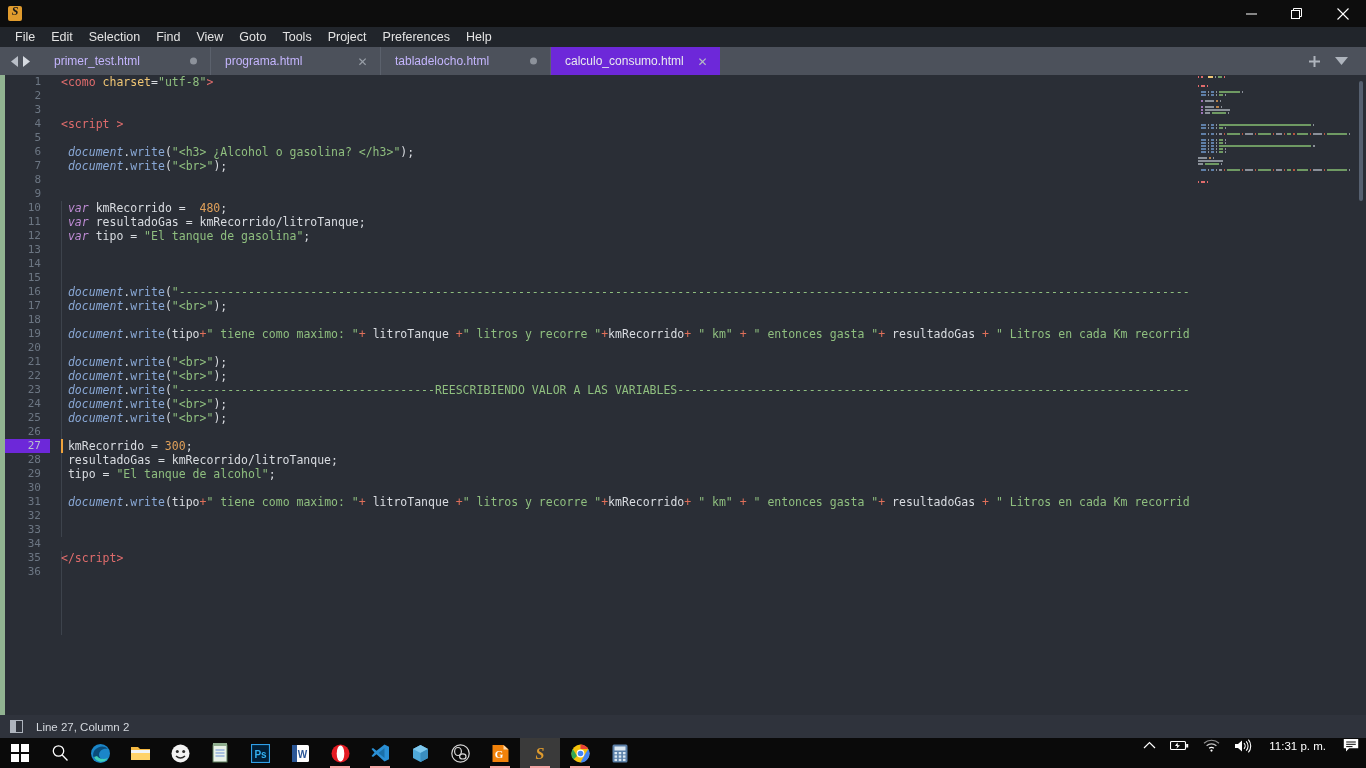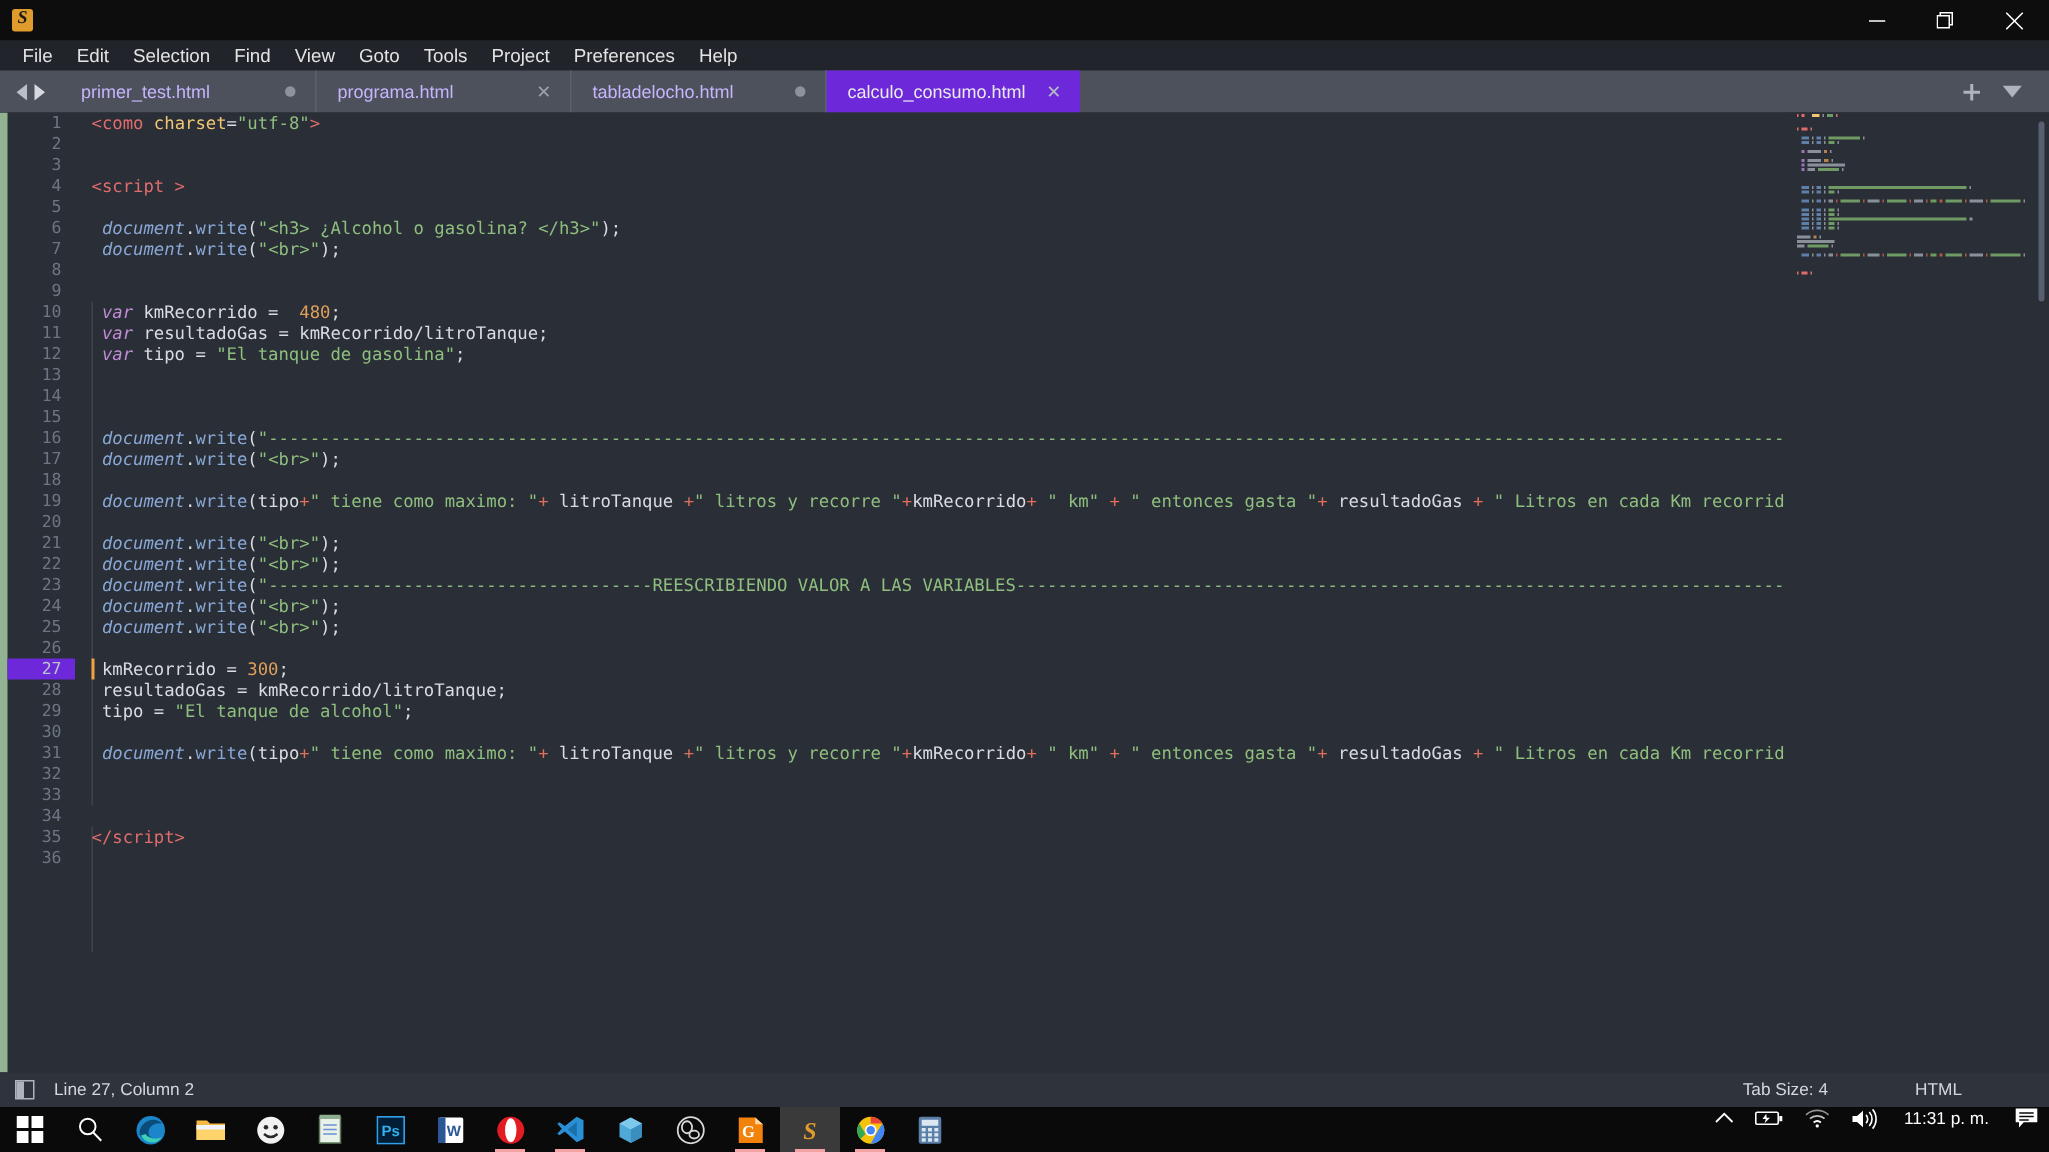--- a/index.html
+++ b/index.html
@@ -572,24 +572,20 @@
         <div class="mseg" style="width: 1.24px; background: rgb(224, 108, 108);"></div>
         <div class="mseg" style="width: 3.72px; background: rgb(224, 108, 108);"></div>
         <div class="mseg" style="width: 1px; background: rgb(224, 108, 108);"></div>
       </div>
     </div>
 </div>
 
 <div id="statusbar">
   <div class="sb-icon"></div>
   <div class="sb-text">Line 27, Column 2</div>
-  <div class="sb-right">
-    <div class="sb-text">Tab Size: 4</div>
-    <div class="sb-text">HTML</div>
-  </div>
 </div>
 
 <div id="taskbar">
   <div class="tbicon">
     <svg width="18" height="18" viewBox="0 0 18 18">
       <rect x="0" y="0" width="8" height="8" fill="#fff"></rect>
         <rect x="10" y="0" width="8" height="8" fill="#fff"></rect>
       <rect x="0" y="10" width="8" height="8" fill="#fff"></rect>
         <rect x="10" y="10" width="8" height="8" fill="#fff"></rect>
     </svg>

